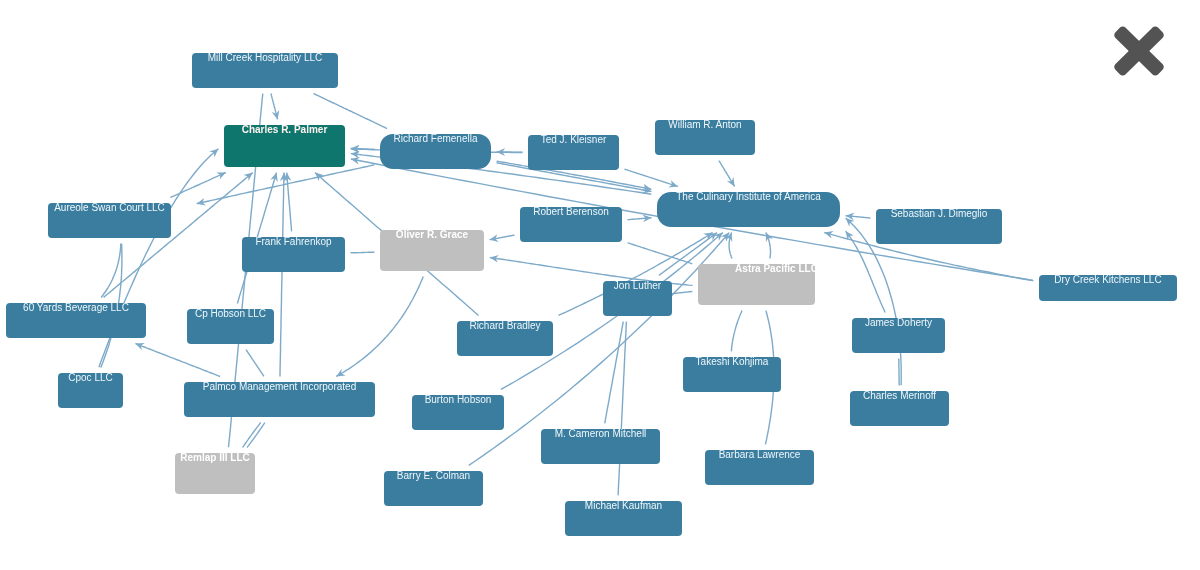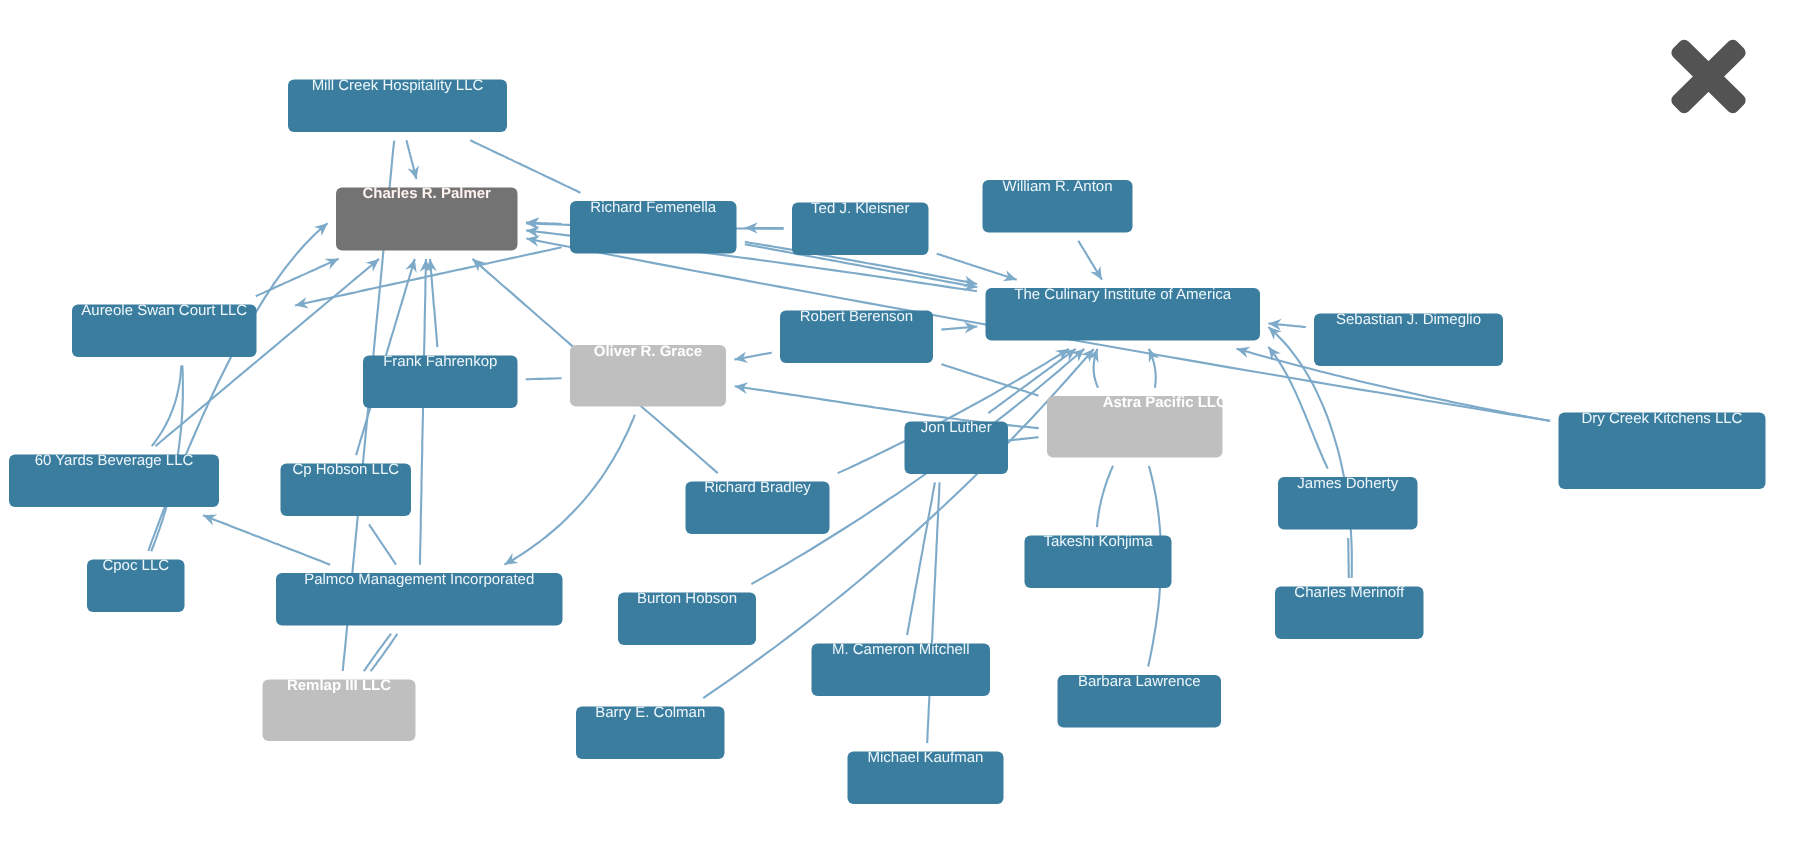--- a/index.html
+++ b/index.html
@@ -6,21 +6,21 @@
   html,body{margin:0;padding:0;}
   body{width:1200px;height:570px;background:#ffffff;overflow:hidden;
        font-family:"Liberation Sans", sans-serif;}
   #stage{position:relative;width:1200px;height:570px;background:#ffffff;}
   #edge-layer{position:absolute;left:0;top:0;}
   #node-layer{position:absolute;left:0;top:0;width:1200px;height:570px;}
   .node{position:absolute;border-radius:4px;box-sizing:border-box;
         display:flex;justify-content:center;
         font-size:10px;line-height:1;white-space:nowrap;cursor:pointer;}
   .node.blue{background:#3b7d9e;color:#eef7fc;}
-  .node.orange{background:#737373;color:#fff4ef;font-weight:bold;}
+  .node.orange{background:#0f766e;color:#fff4ef;font-weight:bold;}
   .node.grey{background:#bfbfbf;color:#ffffff;font-weight:bold;}
   #close-button{position:absolute;cursor:pointer;}
 </style>
 </head>
 <body>
 
 <div id="stage">
   <svg id="edge-layer" width="1200" height="570" viewBox="0 0 1200 570">
       <g>
         <path d="M270.9,93.5L271.1,94.1L271.2,94.6L271.4,95.1L271.5,95.7L271.6,96.2L271.8,96.8L271.9,97.3L272.1,97.8L272.2,98.4L272.3,98.9L272.5,99.5L272.6,100.0L272.8,100.5L272.9,101.1L273.0,101.6L273.2,102.2L273.3,102.7L273.5,103.2L273.6,103.8L273.7,104.3L273.9,104.9L274.0,105.4L274.2,105.9L274.3,106.5L274.4,107.0L274.6,107.6L274.7,108.1L274.9,108.6L275.0,109.2L275.1,109.7L275.3,110.3L275.4,110.8L275.6,111.3L275.7,111.9L275.8,112.4L276.0,113.0L276.1,113.5L276.2,114.0L276.4,114.6L276.5,115.1L276.7,115.7L276.8,116.2L276.9,116.7L277.1,117.3L277.2,117.8L277.4,118.4L277.5,118.9L277.6,119.4" fill="none" stroke="#7eaac9" stroke-width="1.4"></path>
@@ -200,51 +200,51 @@
         <path d="M262.8,93.7L262.0,101.0L261.3,108.4L260.6,115.8L259.9,123.1L259.2,130.5L258.5,137.9L257.8,145.2L257.1,152.6L256.3,160.0L255.6,167.3L254.9,174.7L254.2,182.1L253.5,189.4L252.8,196.8L252.1,204.2L251.3,211.6L250.6,218.9L249.9,226.3L249.2,233.7L248.5,241.0L247.8,248.4L247.1,255.8L246.4,263.1L245.6,270.5L244.9,277.9L244.2,285.2L243.5,292.6L242.8,300.0L242.1,307.3L241.4,314.7L240.7,322.1L239.9,329.4L239.2,336.8L238.5,344.2L237.8,351.5L237.1,358.9L236.4,366.3L235.7,373.6L235.0,381.0L234.2,388.4L233.5,395.7L232.8,403.1L232.1,410.5L231.4,417.8L230.7,425.2L230.0,432.6L229.2,439.9L228.5,447.3" fill="none" stroke="#7eaac9" stroke-width="1.4"></path>
       </g>
     </svg>
   <div id="node-layer">
       <div class="node blue" style="left: 192px; top: 53px; width: 146px; height: 35px;">
         <span>Mill Creek Hospitality LLC</span>
       </div>
       <div class="node orange" style="left: 224px; top: 125px; width: 121px; height: 42px;">
         <span>Charles R. Palmer</span>
       </div>
-      <div class="node blue" style="left: 380px; top: 134px; width: 111px; height: 35px;">
+      <div class="node blue" style="left: 380px; top: 134px; width: 111px; height: 35px; border-radius: 13px;">
         <span>Richard Femenella</span>
       </div>
       <div class="node blue" style="left: 528px; top: 135px; width: 91px; height: 35px;">
         <span>Ted J. Kleisner</span>
       </div>
       <div class="node blue" style="left: 655px; top: 120px; width: 100px; height: 35px;">
         <span>William R. Anton</span>
       </div>
-      <div class="node blue" style="left: 657px; top: 192px; width: 183px; height: 35px;">
+      <div class="node blue" style="left: 657px; top: 192px; width: 183px; height: 35px; border-radius: 14px;">
         <span>The Culinary Institute of America</span>
       </div>
       <div class="node blue" style="left: 876px; top: 209px; width: 126px; height: 35px;">
         <span>Sebastian J. Dimeglio</span>
       </div>
       <div class="node blue" style="left: 48px; top: 203px; width: 123px; height: 35px;">
         <span>Aureole Swan Court LLC</span>
       </div>
       <div class="node blue" style="left: 520px; top: 207px; width: 102px; height: 35px;">
         <span>Robert Berenson</span>
       </div>
       <div class="node blue" style="left: 242px; top: 237px; width: 103px; height: 35px;">
         <span>Frank Fahrenkop</span>
       </div>
       <div class="node grey" style="left: 380px; top: 230px; width: 104px; height: 41px;">
         <span>Oliver R. Grace</span>
       </div>
       <div class="node grey" style="left: 698px; top: 264px; width: 117px; height: 41px; padding-left: 40px;">
         <span>Astra Pacific LLC</span>
       </div>
-      <div class="node blue" style="left: 1039px; top: 275px; width: 138px; height: 51px;">
+      <div class="node blue" style="left: 1039px; top: 275px; width: 138px; height: 26px;">
         <span>Dry Creek Kitchens LLC</span>
       </div>
       <div class="node blue" style="left: 593px; top: 281px; width: 69px; height: 35px; margin-left: 10px;">
         <span>Jon Luther</span>
       </div>
       <div class="node blue" style="left: 6px; top: 303px; width: 140px; height: 35px;">
         <span>60 Yards Beverage LLC</span>
       </div>
       <div class="node blue" style="left: 187px; top: 309px; width: 87px; height: 35px;">
         <span>Cp Hobson LLC</span>
@@ -269,27 +269,27 @@
       </div>
       <div class="node blue" style="left: 541px; top: 429px; width: 119px; height: 35px;">
         <span>M. Cameron Mitchell</span>
       </div>
       <div class="node blue" style="left: 412px; top: 395px; width: 92px; height: 35px;">
         <span>Burton Hobson</span>
       </div>
       <div class="node blue" style="left: 705px; top: 450px; width: 109px; height: 35px;">
         <span>Barbara Lawrence</span>
       </div>
-      <div class="node grey" style="left: 175px; top: 453px; width: 102px; height: 41px;">
+      <div class="node grey" style="left: 175px; top: 453px; width: 80px; height: 41px;">
         <span>Remlap III LLC</span>
       </div>
       <div class="node blue" style="left: 384px; top: 471px; width: 99px; height: 35px;">
         <span>Barry E. Colman</span>
       </div>
-      <div class="node blue" style="left: 565px; top: 501px; width: 104px; height: 35px;">
+      <div class="node blue" style="left: 565px; top: 501px; width: 117px; height: 35px;">
         <span>Michael Kaufman</span>
       </div>
     </div>
   <div id="close-button" style="left: 1114px; top: 26px;">
     <svg width="50" height="50" viewBox="0 0 50 50">
       <g>
         <rect x="-30" y="-7.25" width="60" height="14.5" rx="4.2" ry="4.2" transform="translate(25,25) rotate(-44.5)" fill="#535353"></rect>
         <rect x="-30" y="-7.25" width="60" height="14.5" rx="4.2" ry="4.2" transform="translate(25,25) rotate(44.5)" fill="#535353"></rect>
       </g>
     </svg>

